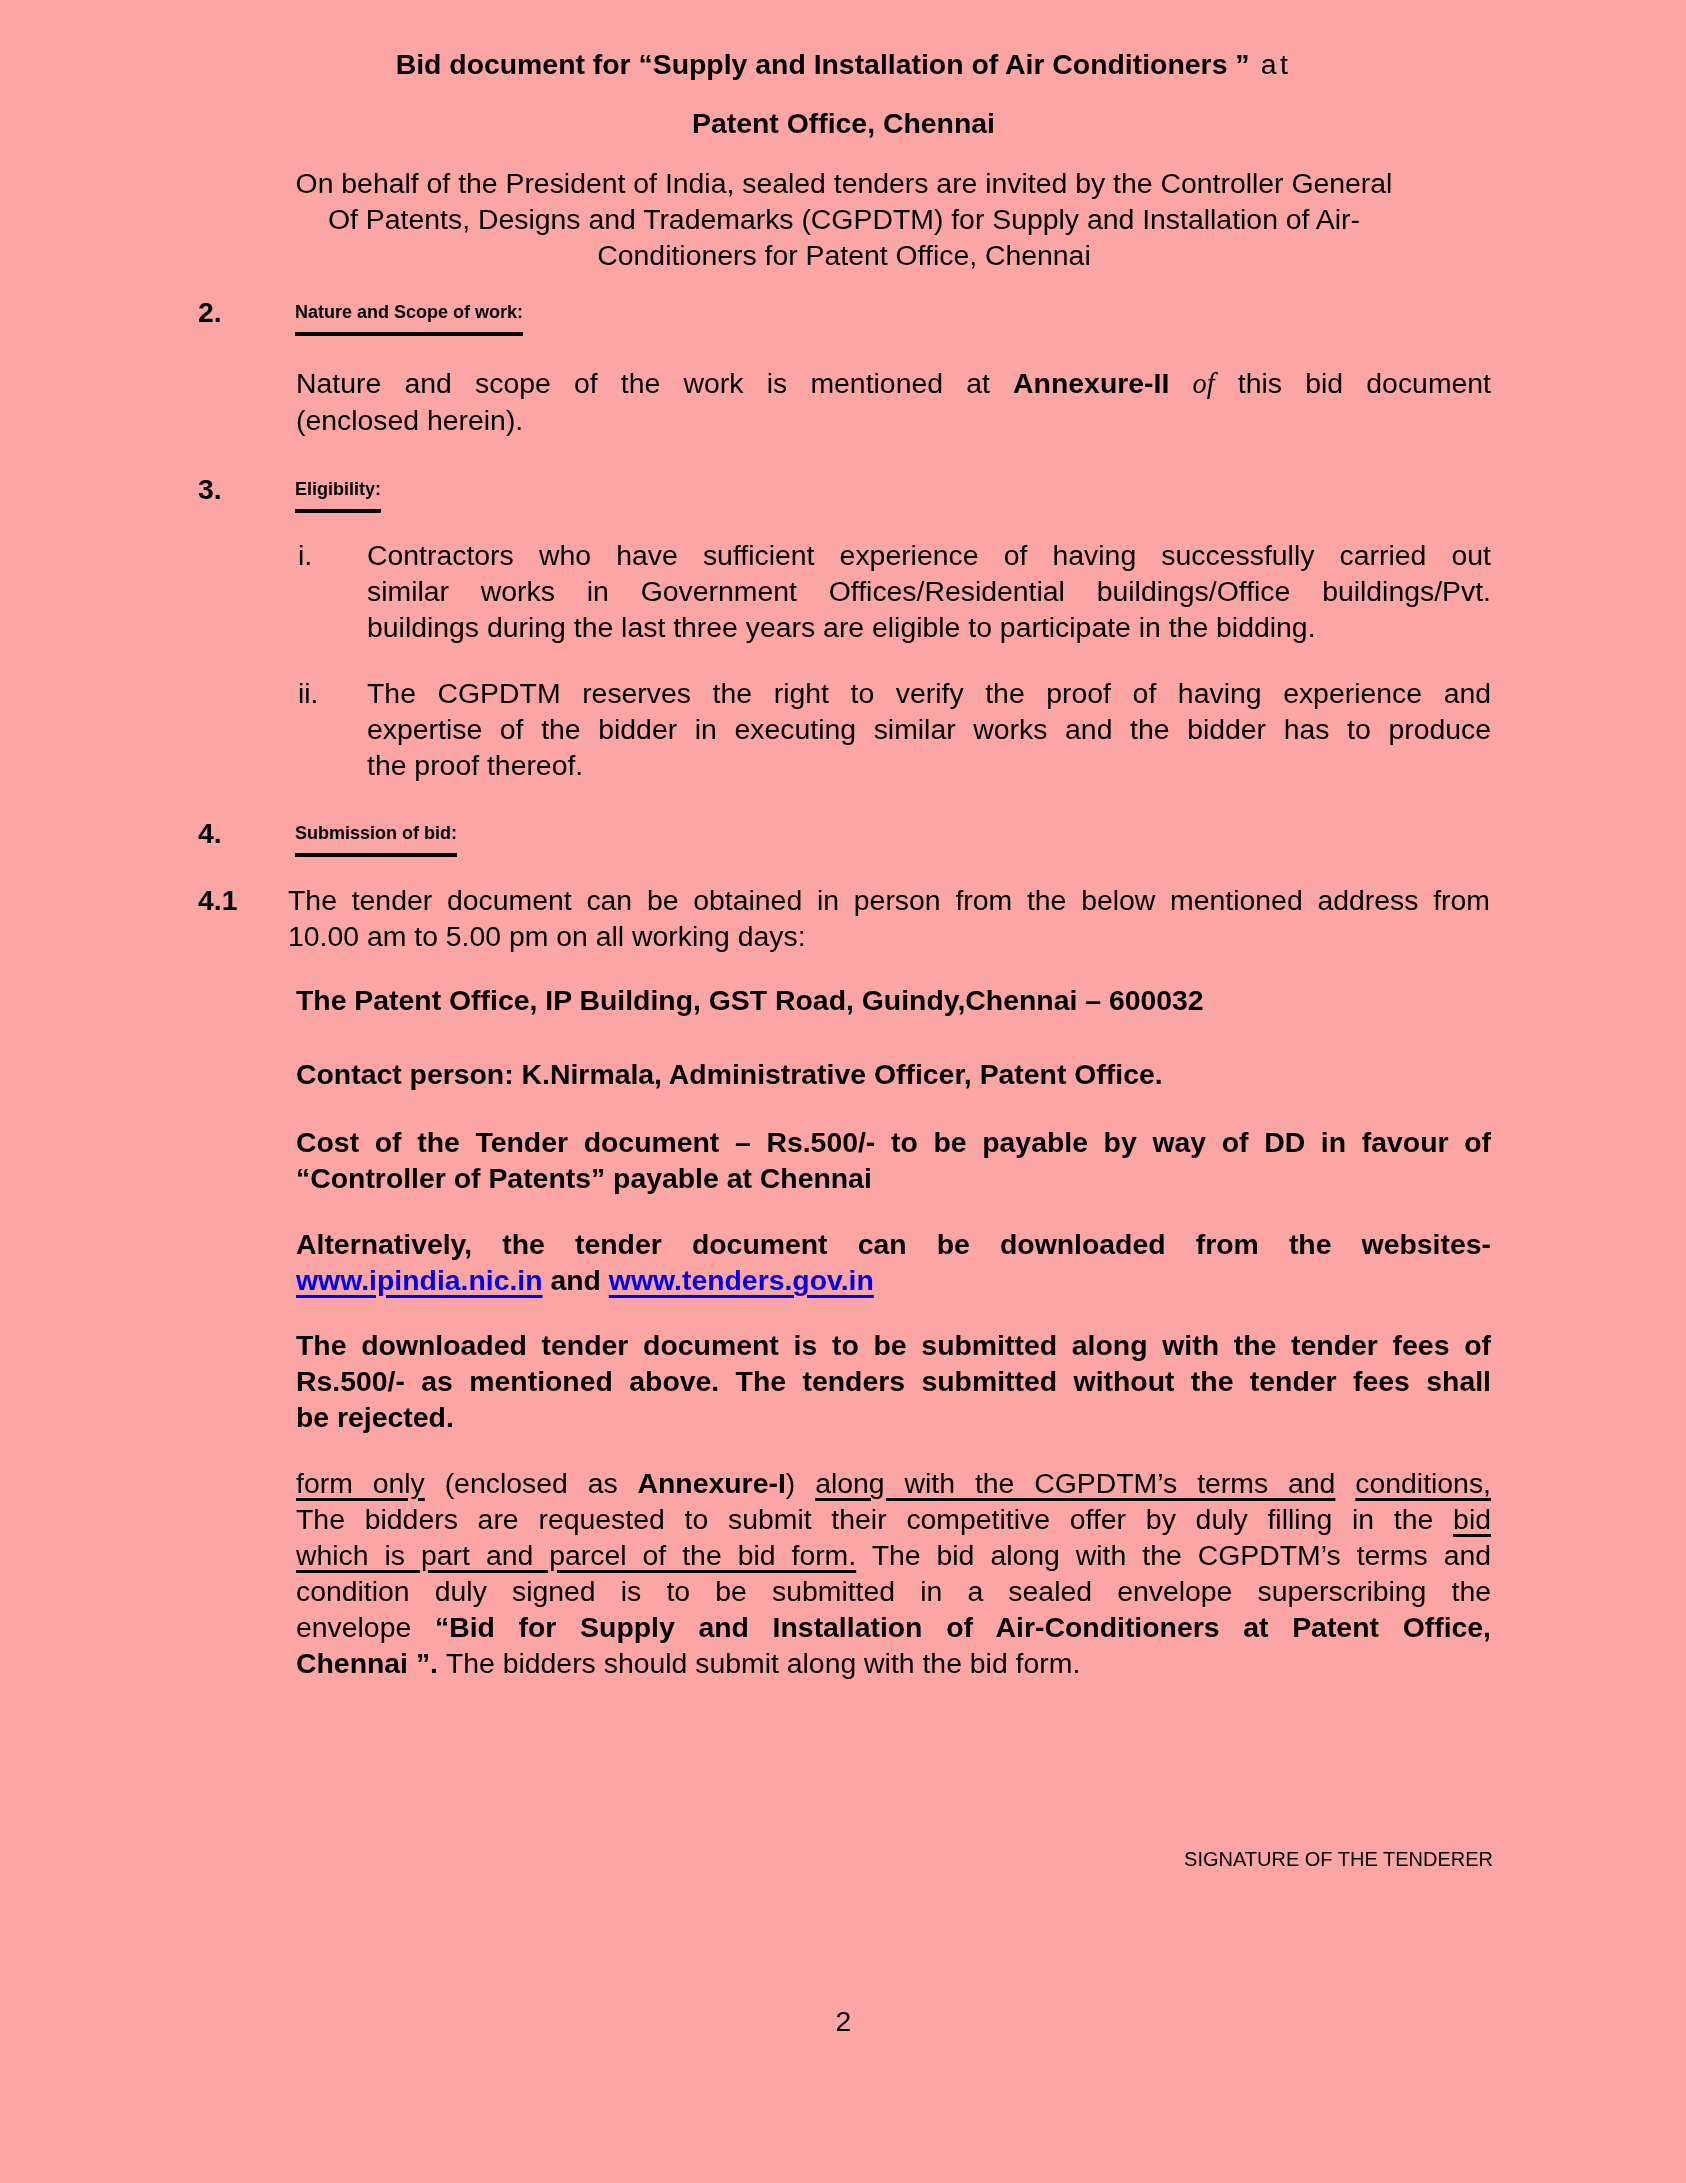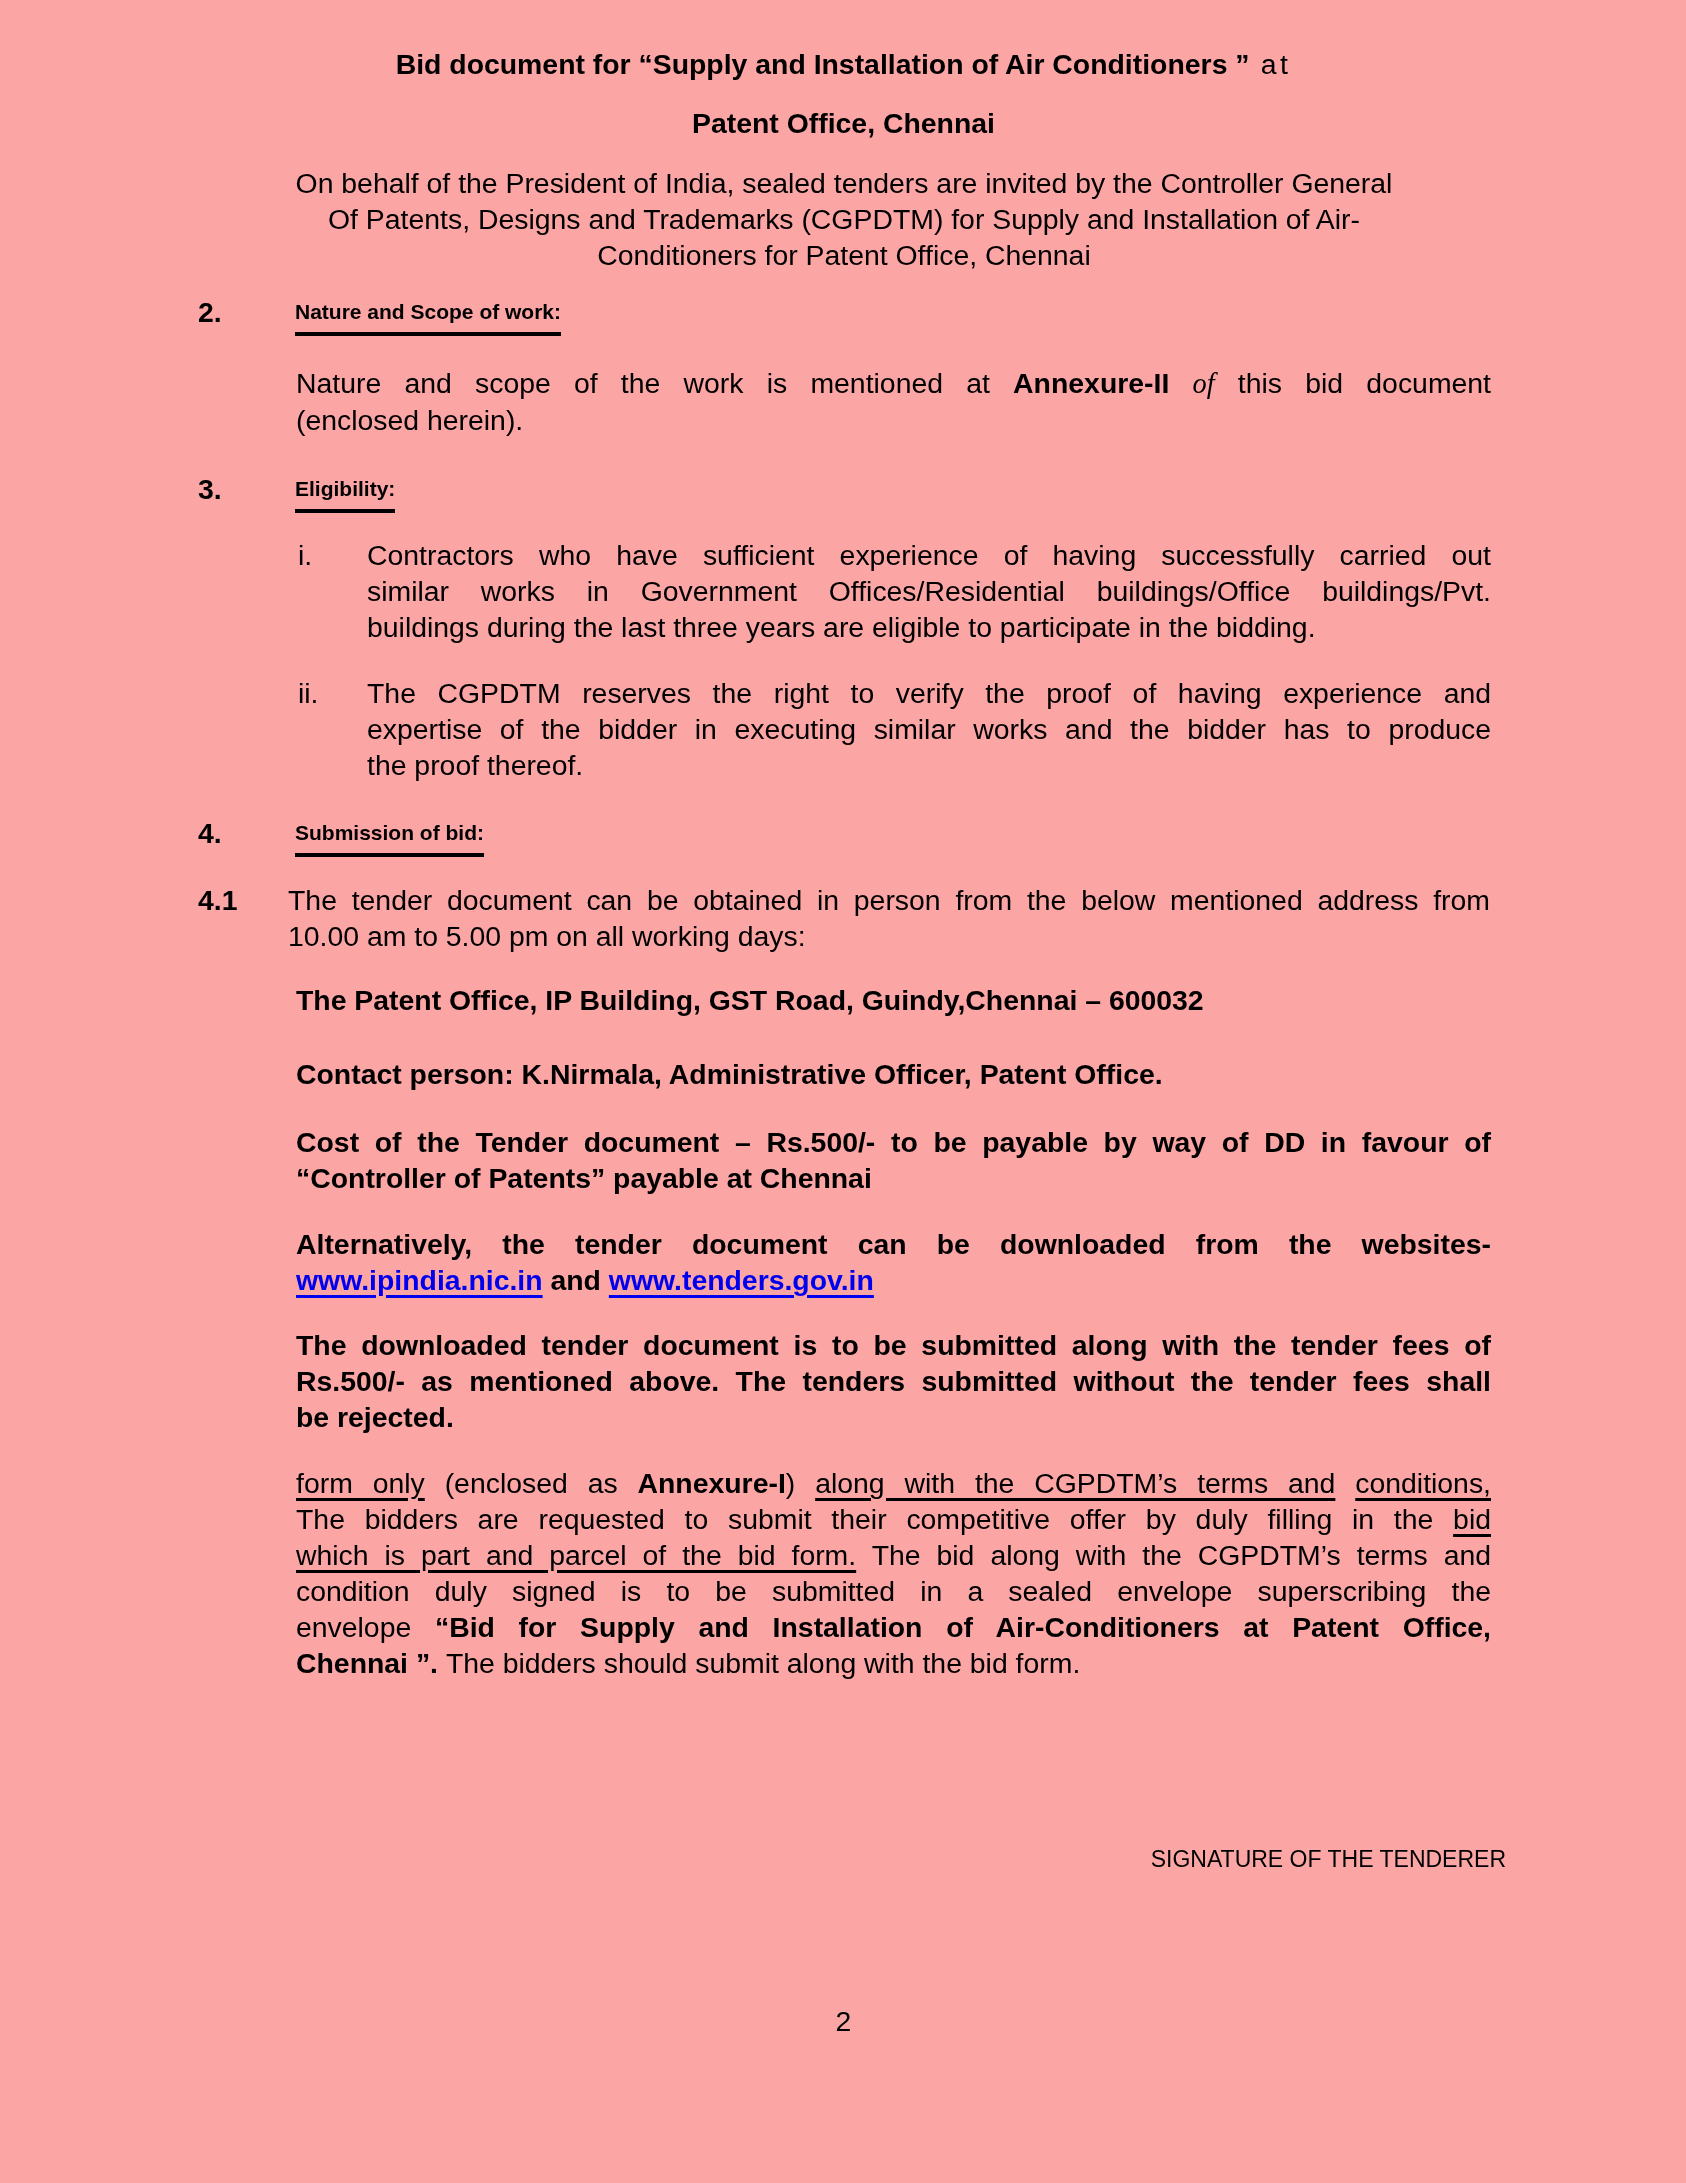--- a/index.html
+++ b/index.html
@@ -22,28 +22,28 @@
   .s-u{text-decoration:underline;text-decoration-thickness:2.6px;text-underline-offset:4.6px;}
   .s-i{font-style:italic;font-family:"Liberation Serif", serif;}
   .s-link{color:var(--link,#0000EE);}
   .s-sp{letter-spacing:0.12em;font-weight:400;}
   
   .title-line{width:1687px;text-align:center;font-size:33px;font-weight:700;line-height:41px;}
   
   .row{position:absolute;left:198px;width:1292px;}
   .row .num{position:absolute;left:0;top:0;font-size:28.4px;line-height:36px;}
   .num-bold{font-weight:700;}
-  .h-text{display:inline-block;font-size:21px;line-height:36px;font-weight:700;border-bottom:4.6px solid #000;padding-bottom:2px;}
+  .h-text{display:inline-block;font-size:18px;line-height:36px;font-weight:700;border-bottom:4.6px solid #000;padding-bottom:2px;}
   .h-content{margin-left:97px;}
   .item-row{position:absolute;left:296px;width:1195px;}
   .item-row .num{position:absolute;left:2px;top:0;font-size:28.4px;line-height:36px;}
   .item-content{margin-left:71px;}
   .p41-content{margin-left:90px;}
   .para{position:absolute;left:296px;width:1195px;}
-  #signature{right:181px;font-size:23px;line-height:36px;text-align:left;}
+  #signature{right:194px;font-size:20px;line-height:36px;text-align:left;}
   #page-number{left:0;width:1687px;text-align:center;font-size:28.4px;line-height:36px;}
 </style>
 </head>
 <body>
 
 <div id="page">
 
   <div class="abs title-line" style="top:46px;left:0;">
       <div class="line"><span class="s-bar">Bid document  for “Supply and Installation of Air Conditioners </span><span>”</span><span class="s-sp"> at</span></div>
     </div>

